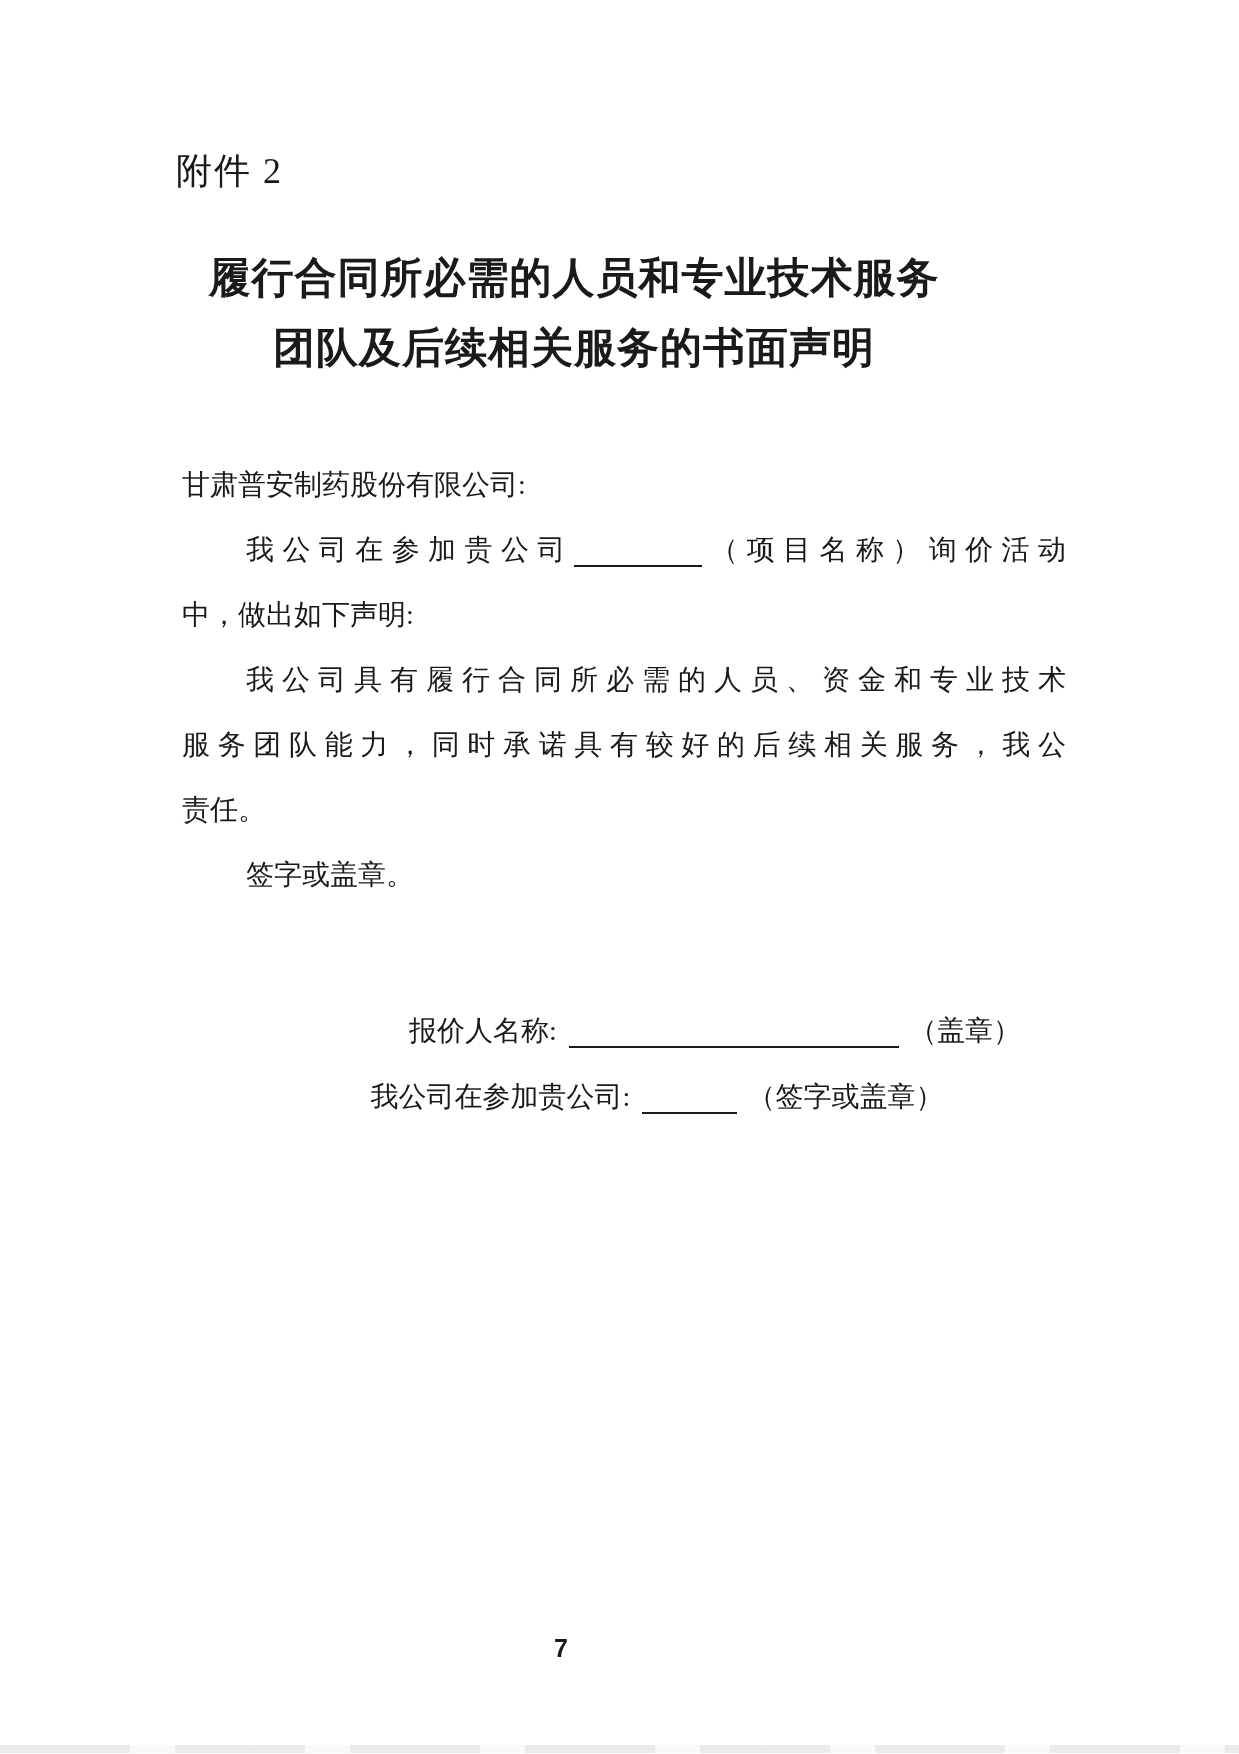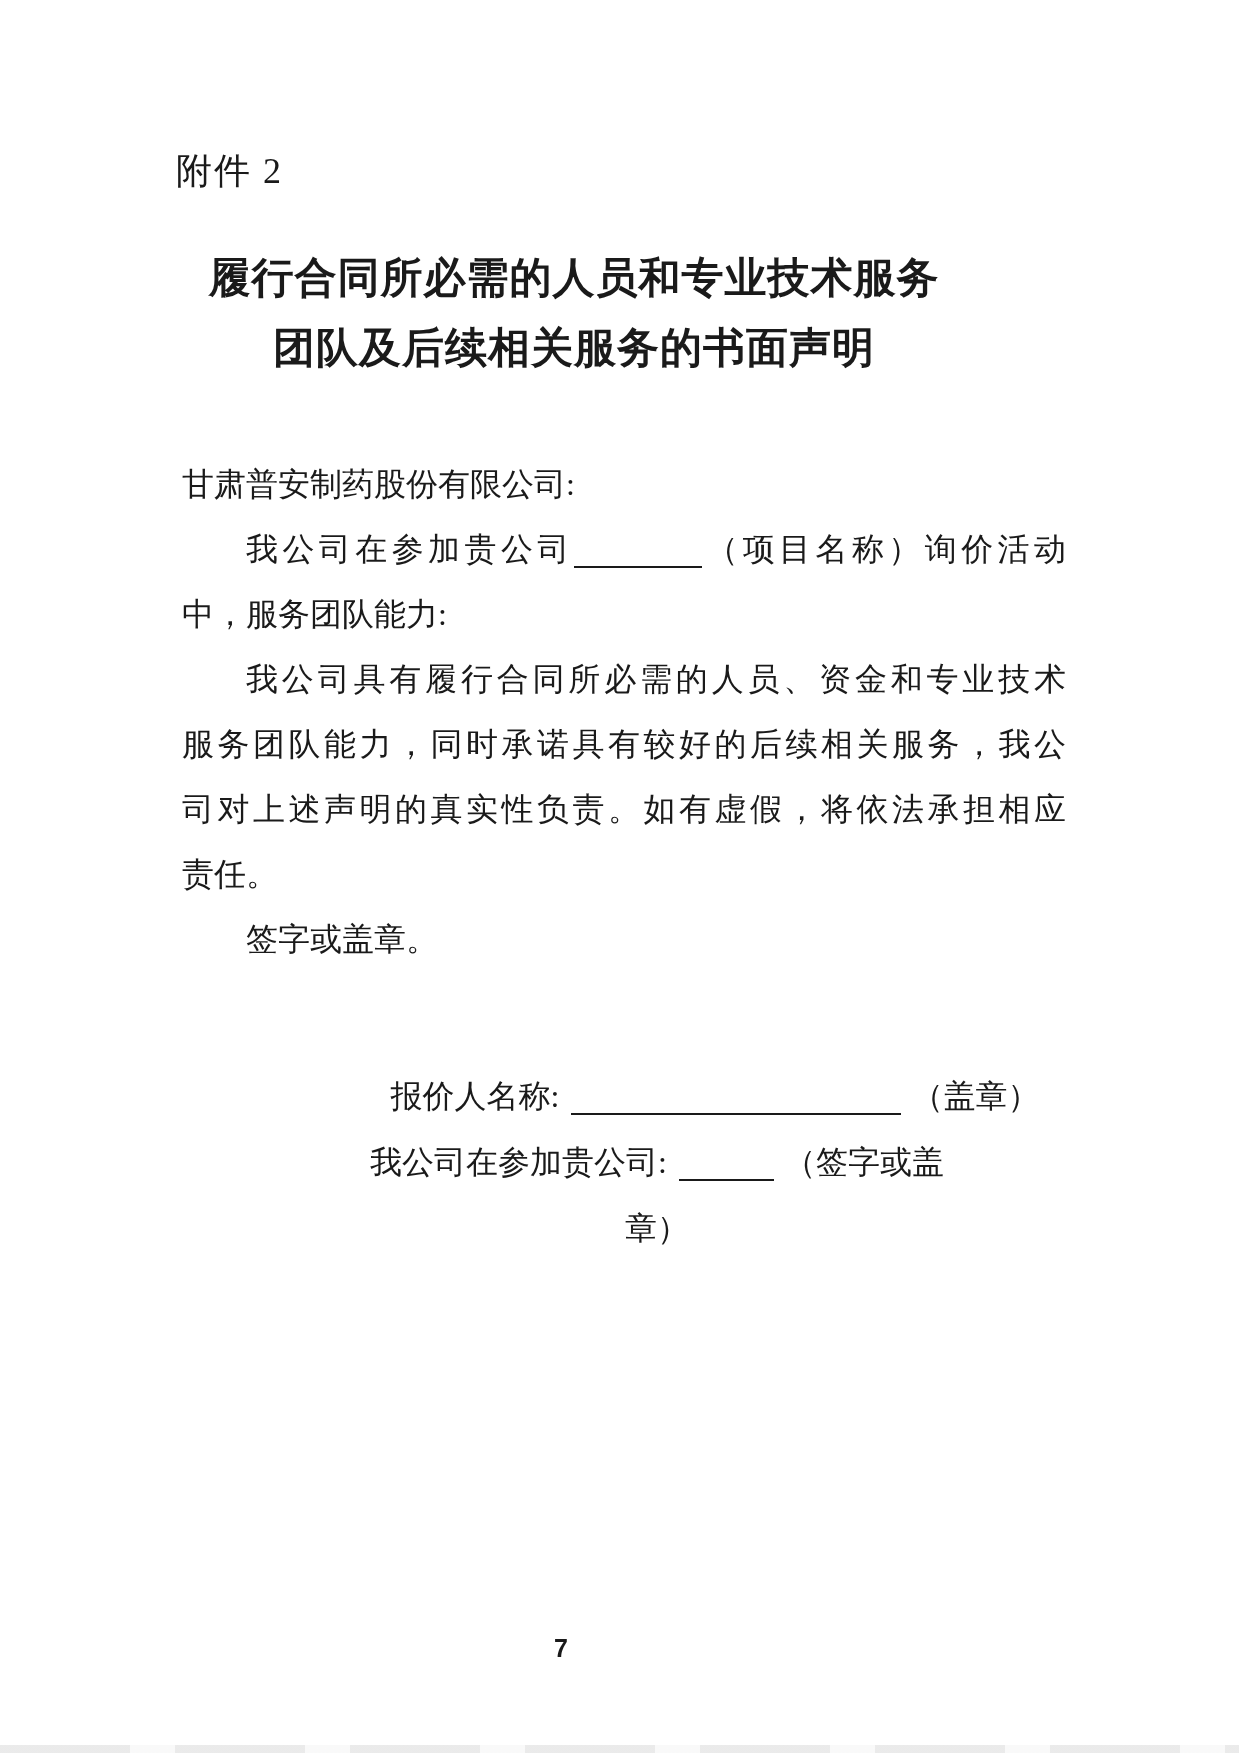--- a/index.html
+++ b/index.html
@@ -33,21 +33,21 @@
     font-size: 42px;
     font-weight: 700;
     line-height: 70px;
     letter-spacing: 1px;
   }
   .body {
     position: absolute;
     left: 182px;
     top: 452px;
     width: 884px;
-    font-size: 32px;
+    font-size: 28px;
     line-height: 65px;
     text-align: left;
   }
   .line { width: 100%; }
   .jline {
     text-align: justify;
     text-align-last: justify;
     font-family: Liberation Serif, serif;
   }
   .indent { padding-left: 64px; box-sizing: border-box; }
@@ -111,27 +111,26 @@
     <div>履行合同所必需的人员和专业技术服务</div>
     <div>团队及后续相关服务的书面声明</div>
   </div>
 
   <div class="body">
 
     <div class="line">甘肃普安制药股份有限公司:</div>
 
     <div class="line jline indent"><span>我公司在参加贵公司</span><span class="blank blank-project"></span><span>（项目名称）询价活动</span></div>
 
-    <div class="line">中，服务团队能力:</div>
+    <div class="line">中，做出如下声明:</div>
 
     <div class="line jline indent">我公司具有履行合同所必需的人员、资金和专业技术</div>
 
     <div class="line jline">服务团队能力，同时承诺具有较好的后续相关服务，我公</div>
 
-    <div class="line jline">司对上述声明的真实性负责。如有虚假，将依法承担相应</div>
 
     <div class="line">责任。</div>
 
     <div class="line indent">签字或盖章。</div>
 
     <div class="sig">
 
       <div class="sig-line sig-bidder"><span>报价人名称:</span><span class="blank blank-bidder"></span><span>（盖章）</span></div>
 
       <div class="sig-line"><span class="sig-rep-inner"><span>我公司在参加贵公司:</span><span class="blank blank-rep"></span><span>（签字或盖章）</span></span></div>

